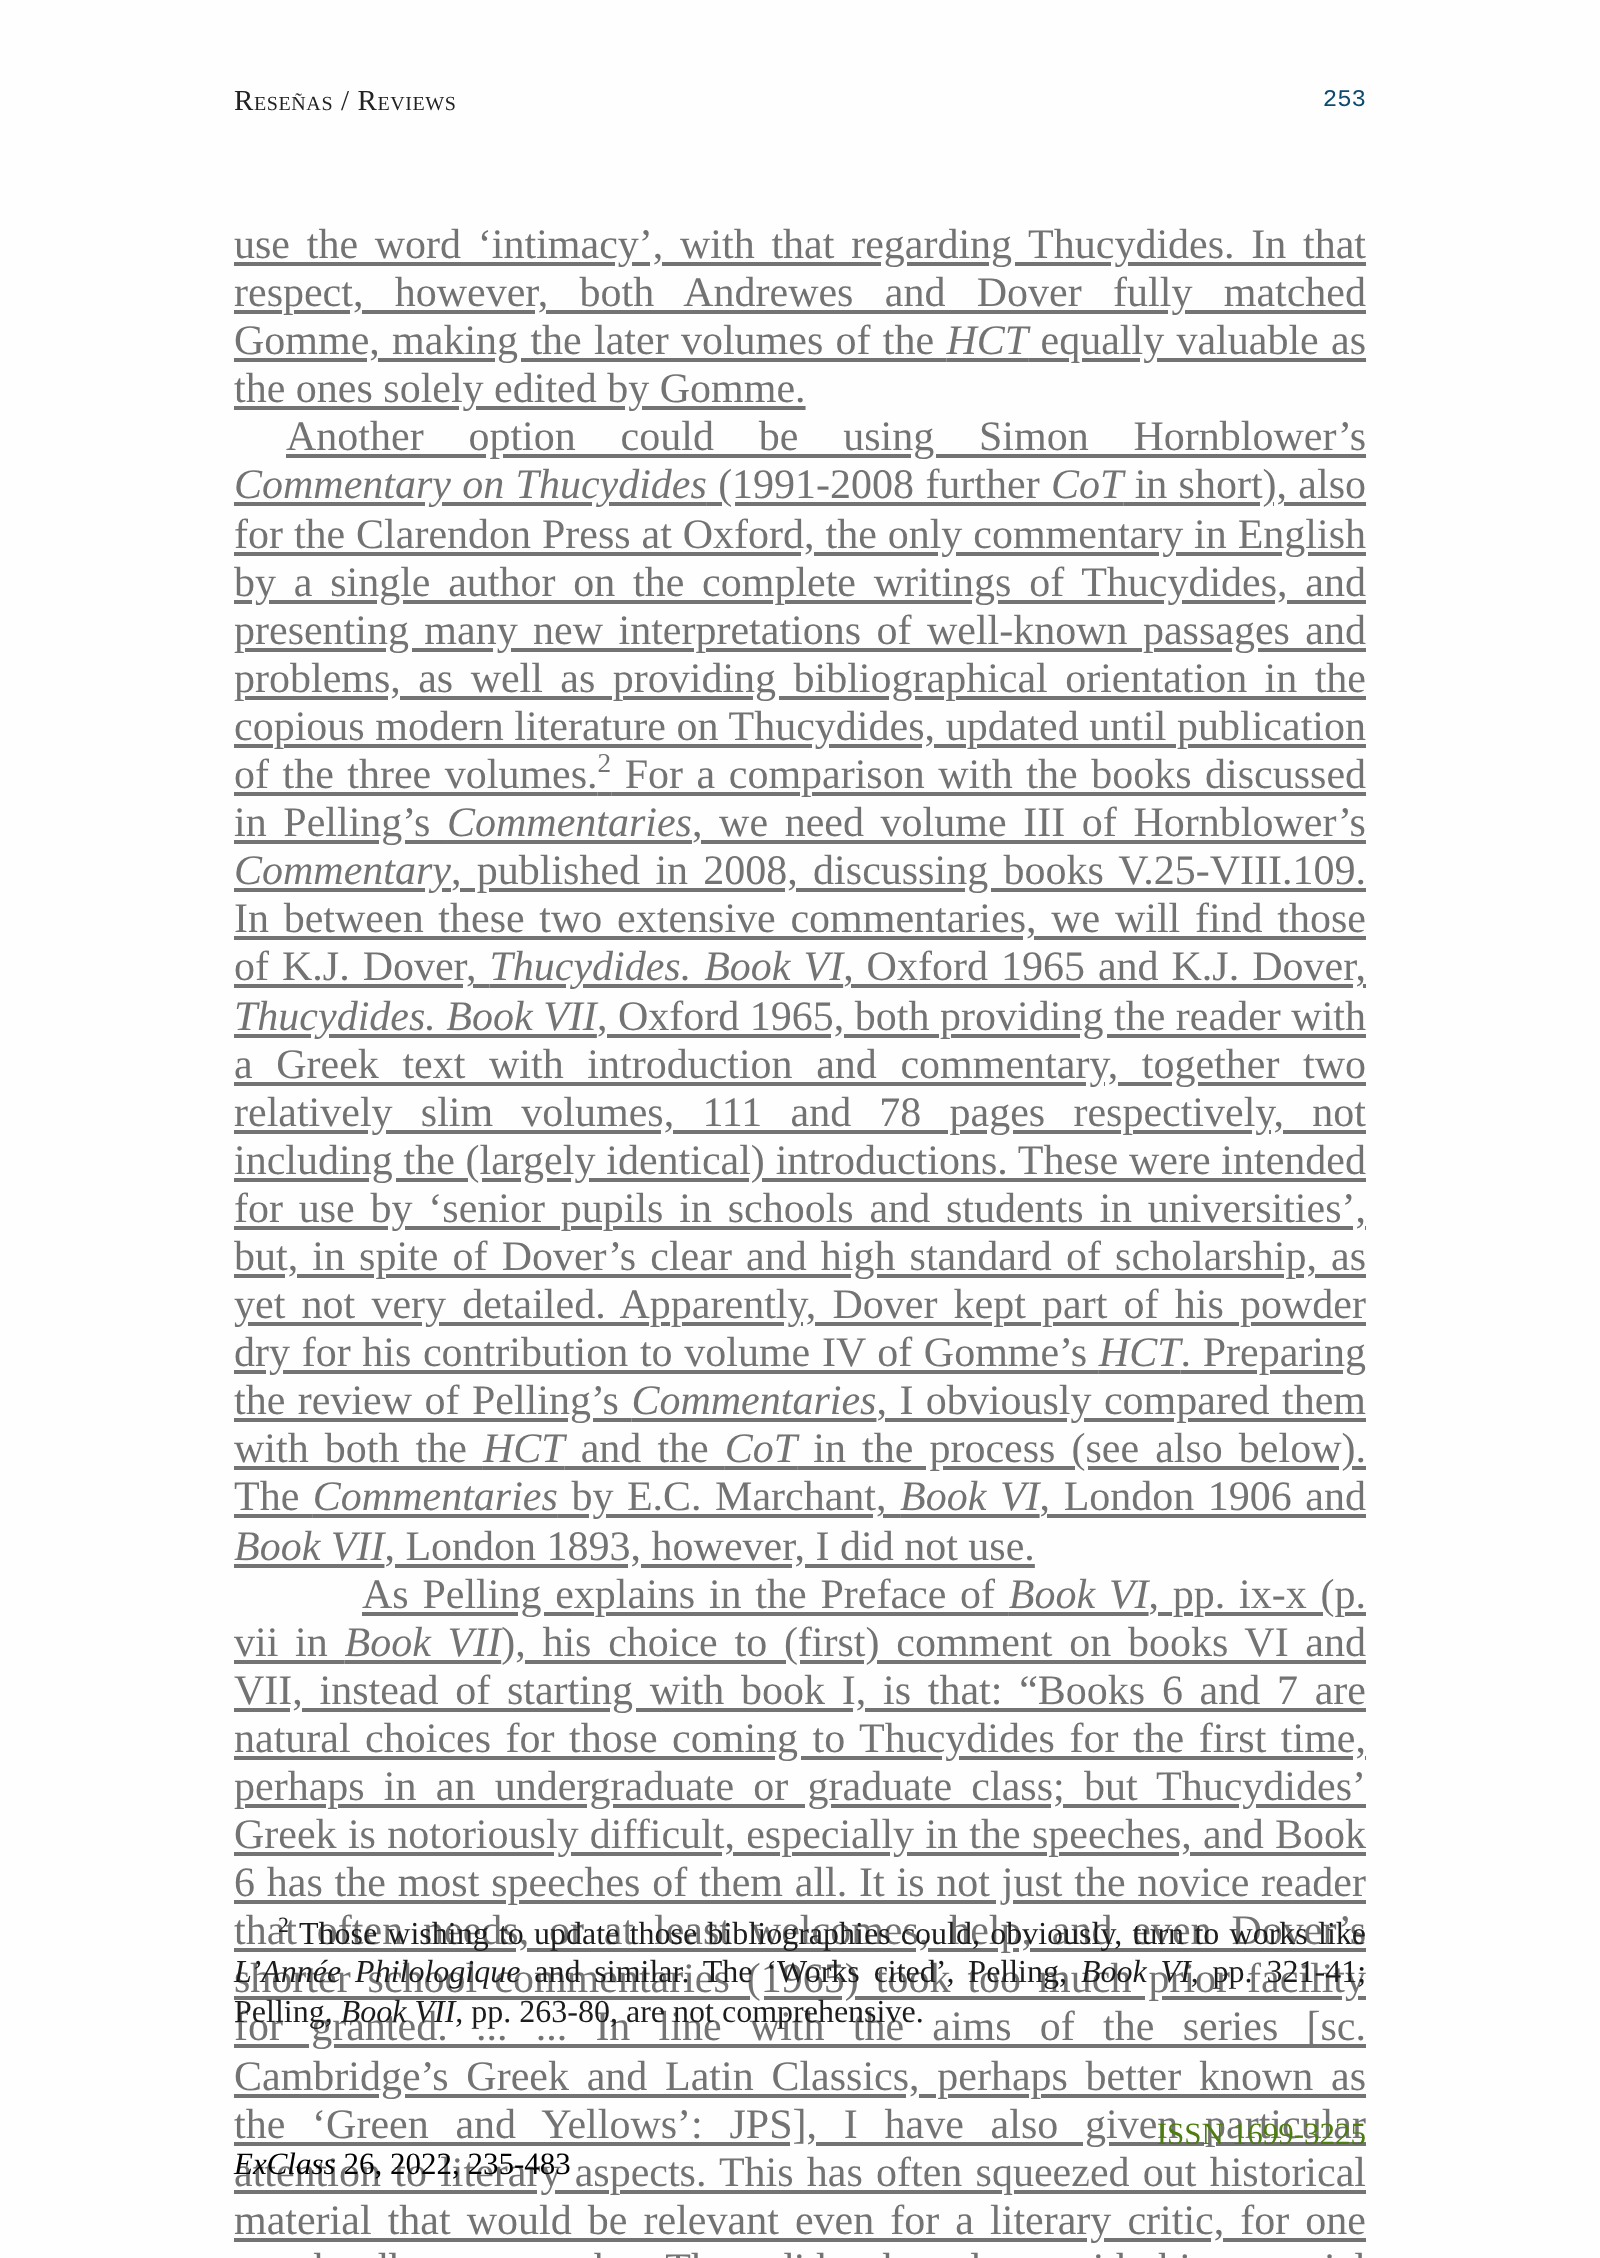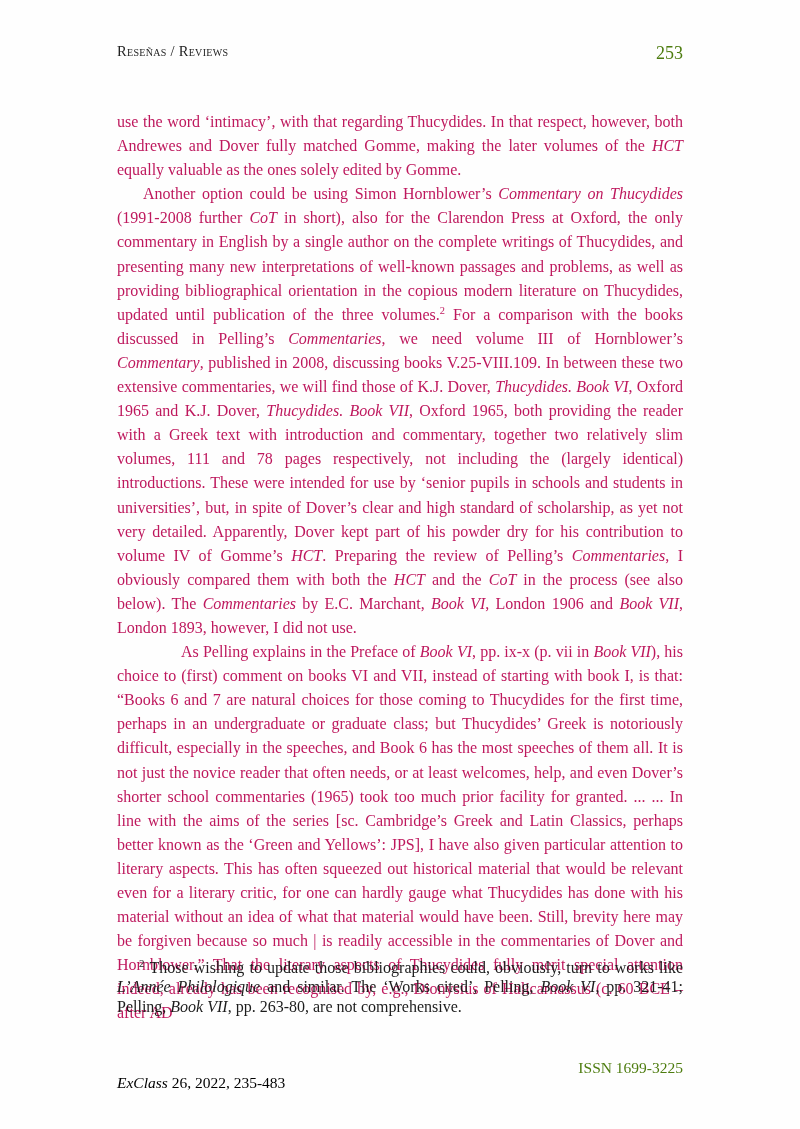--- a/index.html
+++ b/index.html
@@ -40,39 +40,41 @@
     font-size: 14.5px;
     font-variant: small-caps;
     letter-spacing: 0.3px;
     color: #222;
     white-space: nowrap;
   }
   .running-head-folio {
     position: absolute;
     right: 0;
     top: 0;
-    font-size: 18px;
-    color: #4d7c0f;
+    font-size: 12px;
+    color: #0c4a6e;
+    font-family: Liberation Mono, monospace;
   }
 
   
   .textblock {
     position: absolute;
     top: 110px;
     left: 117px;
     width: 566px;
   }
   p.para {
     margin: 0;
-    font-size: 16px;
+    font-size: 21px;
     line-height: 24.1px;
     text-align: justify;
     text-justify: inter-word;
-    color: #be185d;
+    color: #737373;
     hyphens: none;
+    text-decoration: underline;
   }
   p.indent-sm { text-indent: 26px; }
   p.indent-lg { text-indent: 64px; }
 
   i, .it { font-style: italic; }
 
   sup.fnref {
     font-size: 0.65em;
     vertical-align: super;
     line-height: 0;

